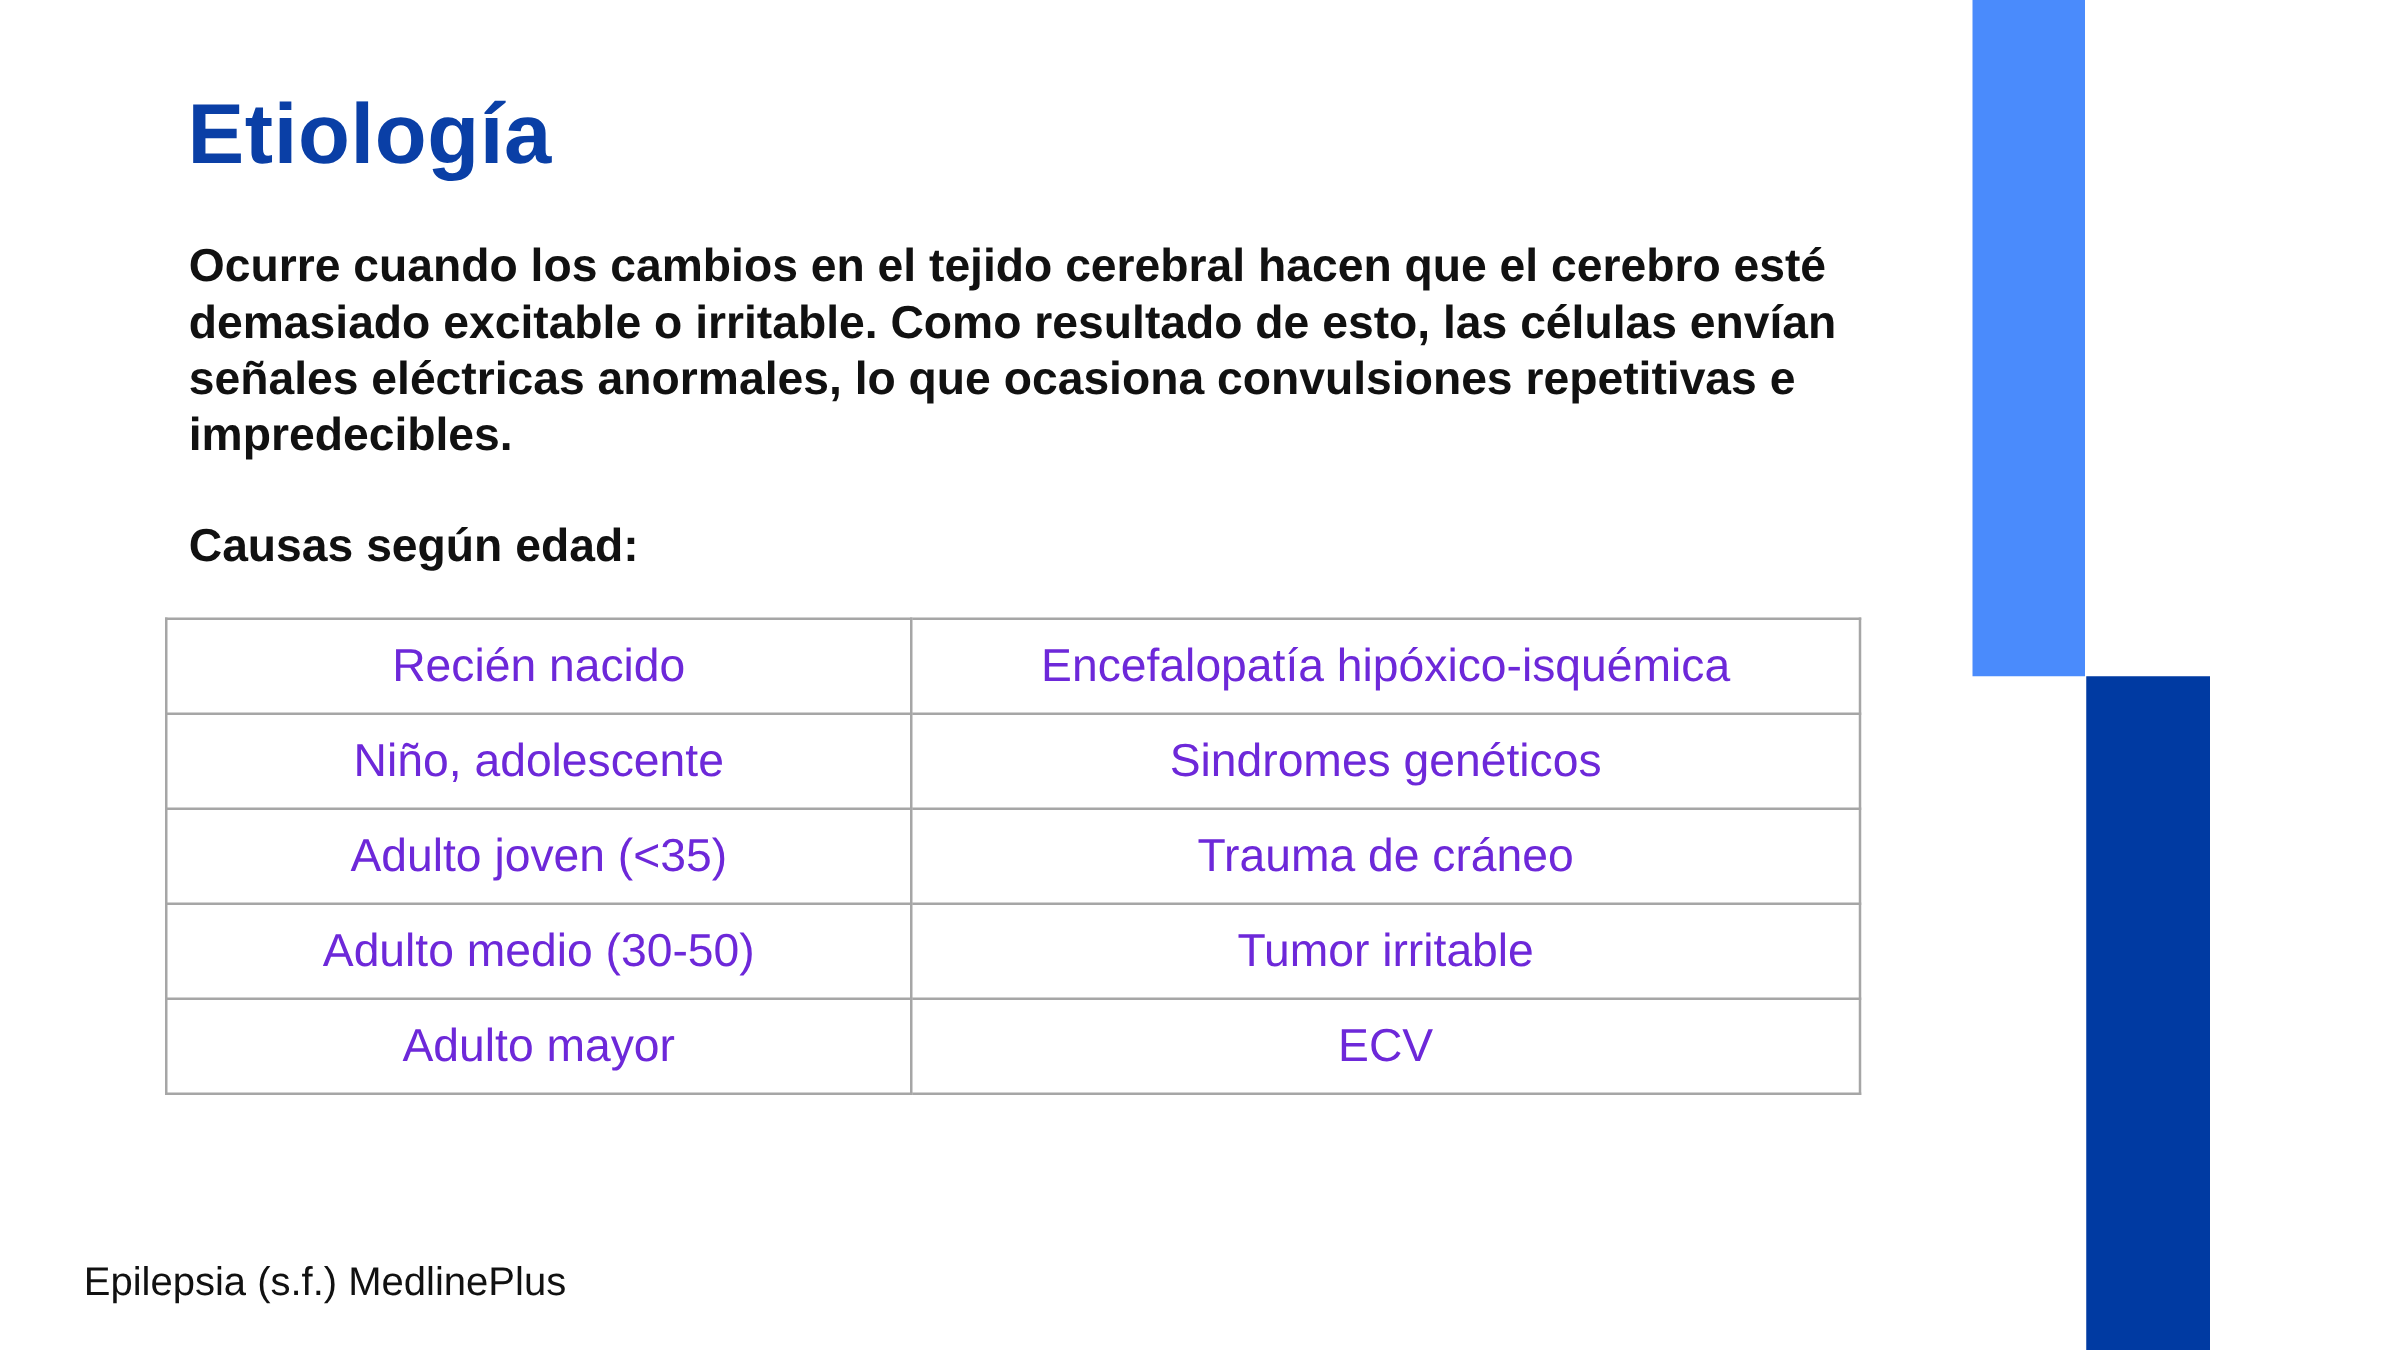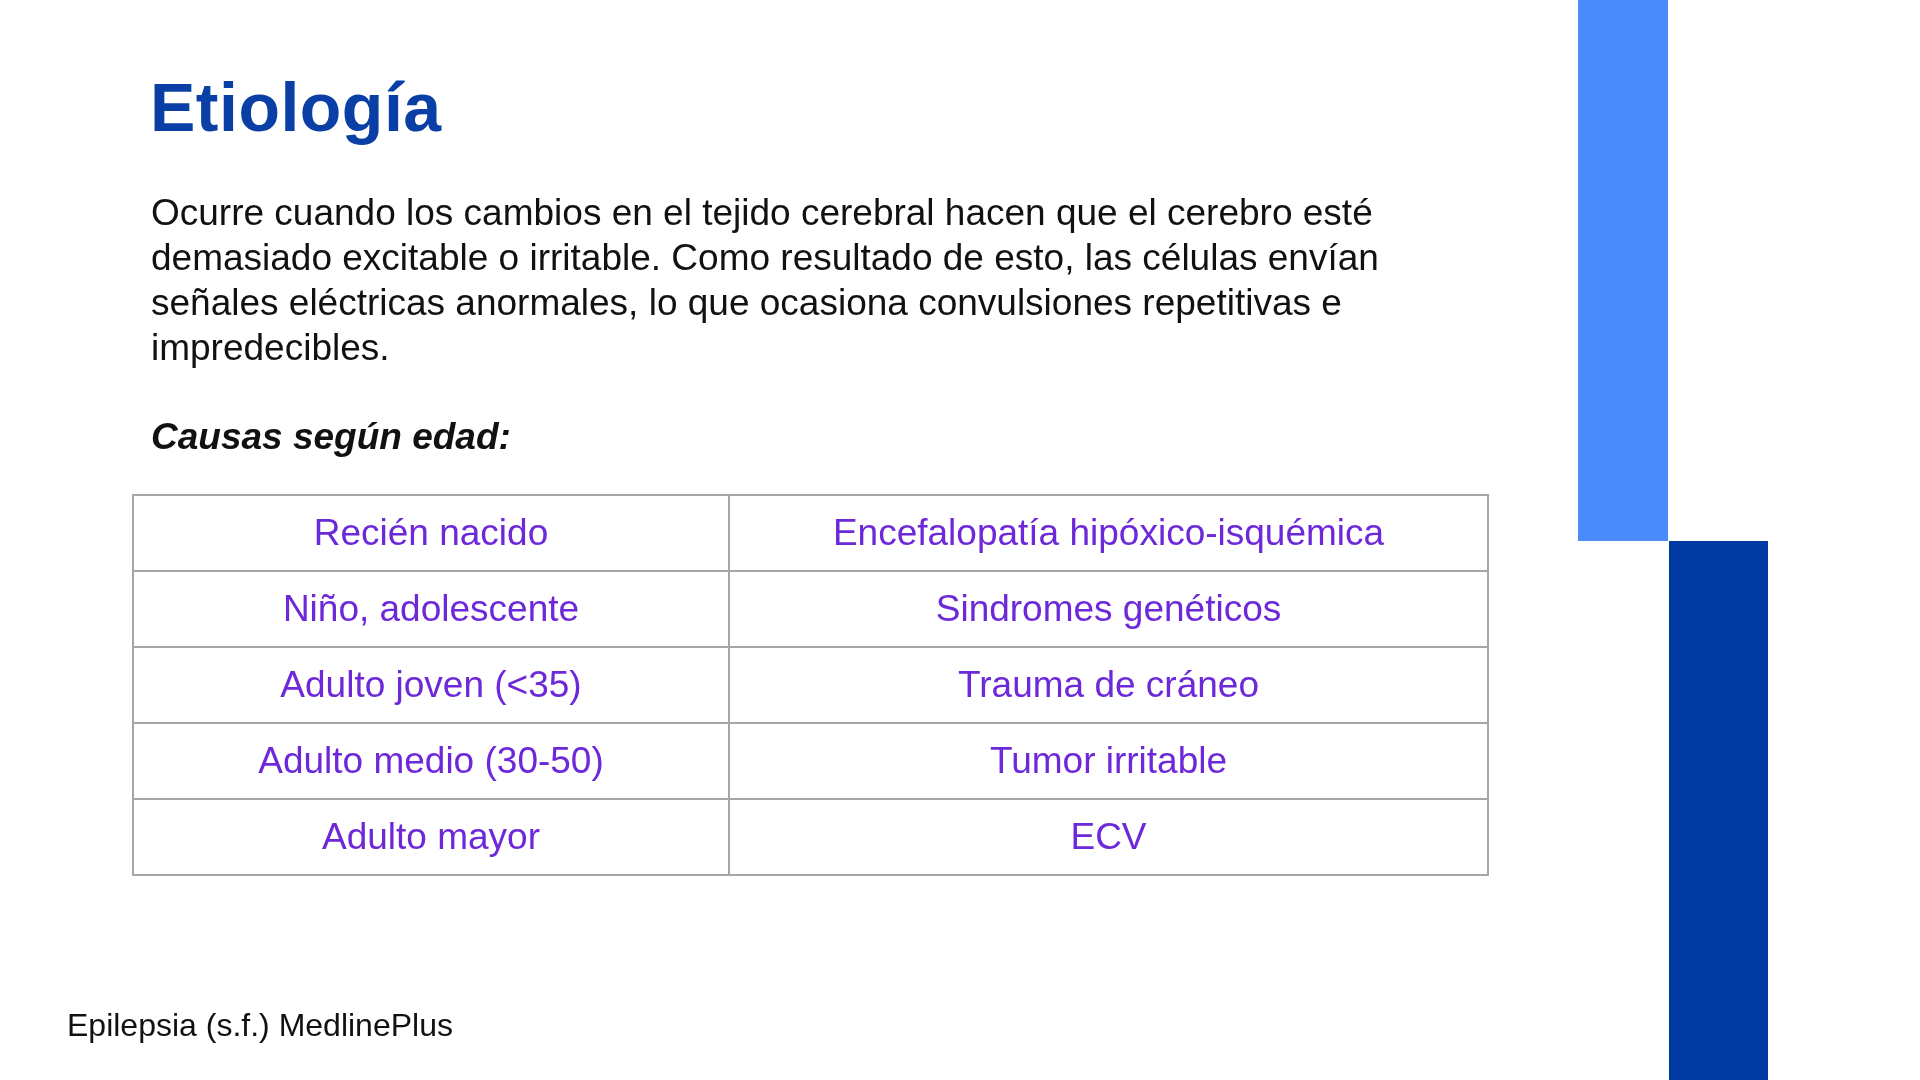--- a/index.html
+++ b/index.html
@@ -9,25 +9,25 @@
       font-family: "Liberation Sans", "DejaVu Sans", sans-serif;
       color: #111111;
     }
     .title {
       position: absolute; left: 150px; top: 68px;
       font-size: 68px; font-weight: 700; color: #0a3fa6;
       letter-spacing: 0.5px; margin: 0;
     }
     .body-text {
       position: absolute; left: 151px; top: 190px; width: 1360px;
-      font-size: 37px; line-height: 45px; color: #111111; margin: 0;
+      font-size: 37px; line-height: 45px; color: #111111; margin: 0; font-weight: bold;
     }
     .subheading {
       position: absolute; left: 151px; top: 416px;
-      font-size: 37px; font-weight: 700; color: #111111; margin: 0; font-style: italic;
+      font-size: 37px; font-weight: 700; color: #111111; margin: 0;
     }
     table.causes {
       position: absolute; left: 132px; top: 494px;
       width: 1357px; border-collapse: collapse;
       font-size: 37px; color: #6d28d9; border-radius: 30px;
     }
     table.causes td {
       border: 2px solid #a6a6a6; height: 74px;
       text-align: center; vertical-align: middle; padding: 0;
     }

